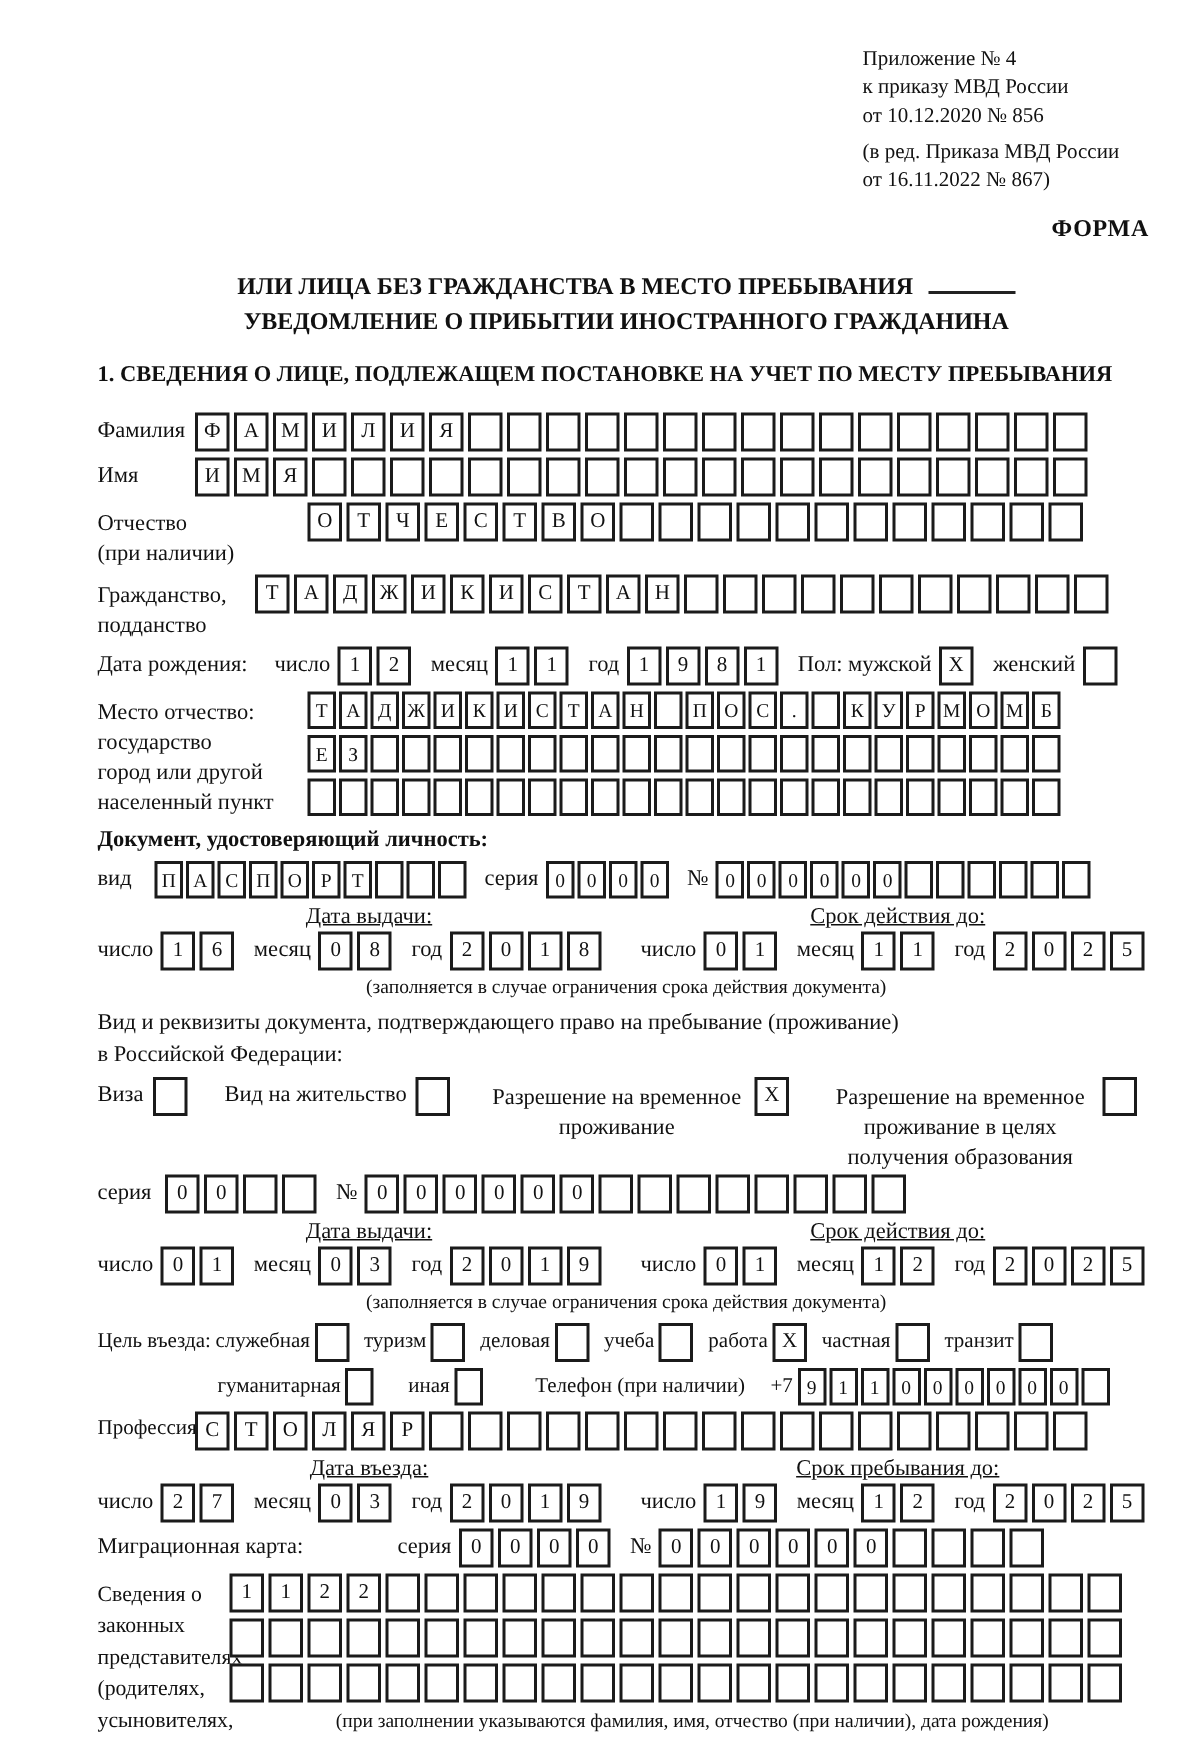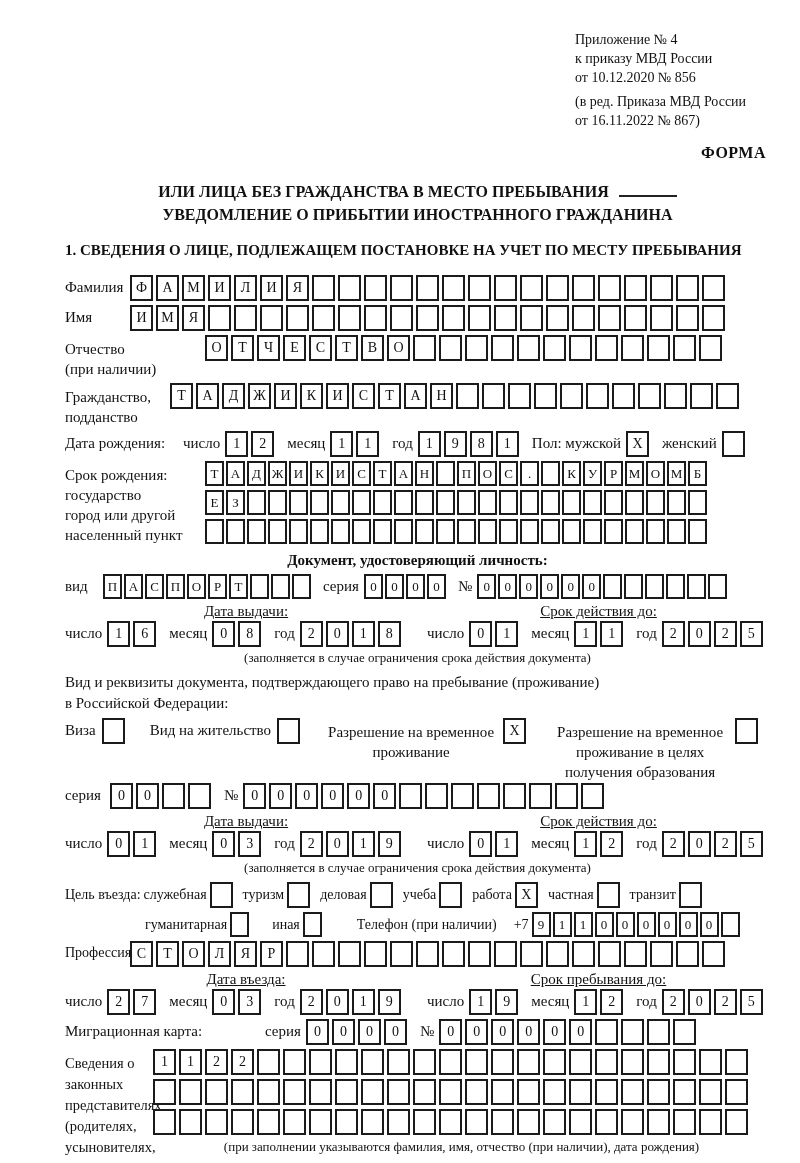--- a/index.html
+++ b/index.html
@@ -23,21 +23,21 @@
   .stack .cells{display:flex;margin-bottom:4px;}
   .lh20 div{line-height:20px;}
   .dlbl{flex:none;padding-top:4px;margin-right:5px;}
   .mid{margin-left:10px;}
   .dhdr{display:flex;font-size:15px;margin-bottom:1px;text-decoration:underline;}
   .dh-left{width:362px;text-align:center;}
   .dh-right{width:343px;text-align:center;}
   .dg{display:flex;}
   .dg-left{width:362px;}
   .note{text-align:center;font-size:13px;margin:-1px 0 6px 0;}
-  .center-bold{text-align:center;font-weight:bold;margin:2px 0 5px 0;}
+  .center-bold{text-align:left;font-weight:bold;margin:2px 0 5px 0;}
   .intro{line-height:21px;}
   .opts{align-items:flex-start;margin-top:4px;margin-bottom:1px;}
   .olabel{padding-top:4px;margin-right:6px;}
   .ocenter{text-align:center;line-height:20px;padding-top:4px;margin-right:6px;}
   .wo170{width:172px;}.wo180{width:178px;}.gap22{margin-right:22px;}
   .purpose{font-size:14px;}
   .purpose .plabel{padding-top:5px;margin-right:3px;flex:none;}
   .purpose .cells{margin-right:7px;}
   .p2indent{margin-left:80px;}
   .rep-note{text-align:center;font-size:13px;margin-top:4px;}
@@ -212,21 +212,21 @@
         <span class="cell">X</span>
       </span>
     <span class="dlbl mid">женский</span>
     <span class="cells">
         <span class="cell"></span>
       </span>
   </div>
 
   <div class="frow sm">
     <div class="flabel w140 lh20">
-      <div>Срок рождения:</div>
+      <div>Место отчество:</div>
       <div>государство</div>
       <div>город или другой</div>
       <div>населенный пункт</div>
     </div>
     <div class="stack">
       <div class="cells">
           <span class="cell">Т</span>
           <span class="cell">А</span>
           <span class="cell">Д</span>
           <span class="cell">Ж</span>

